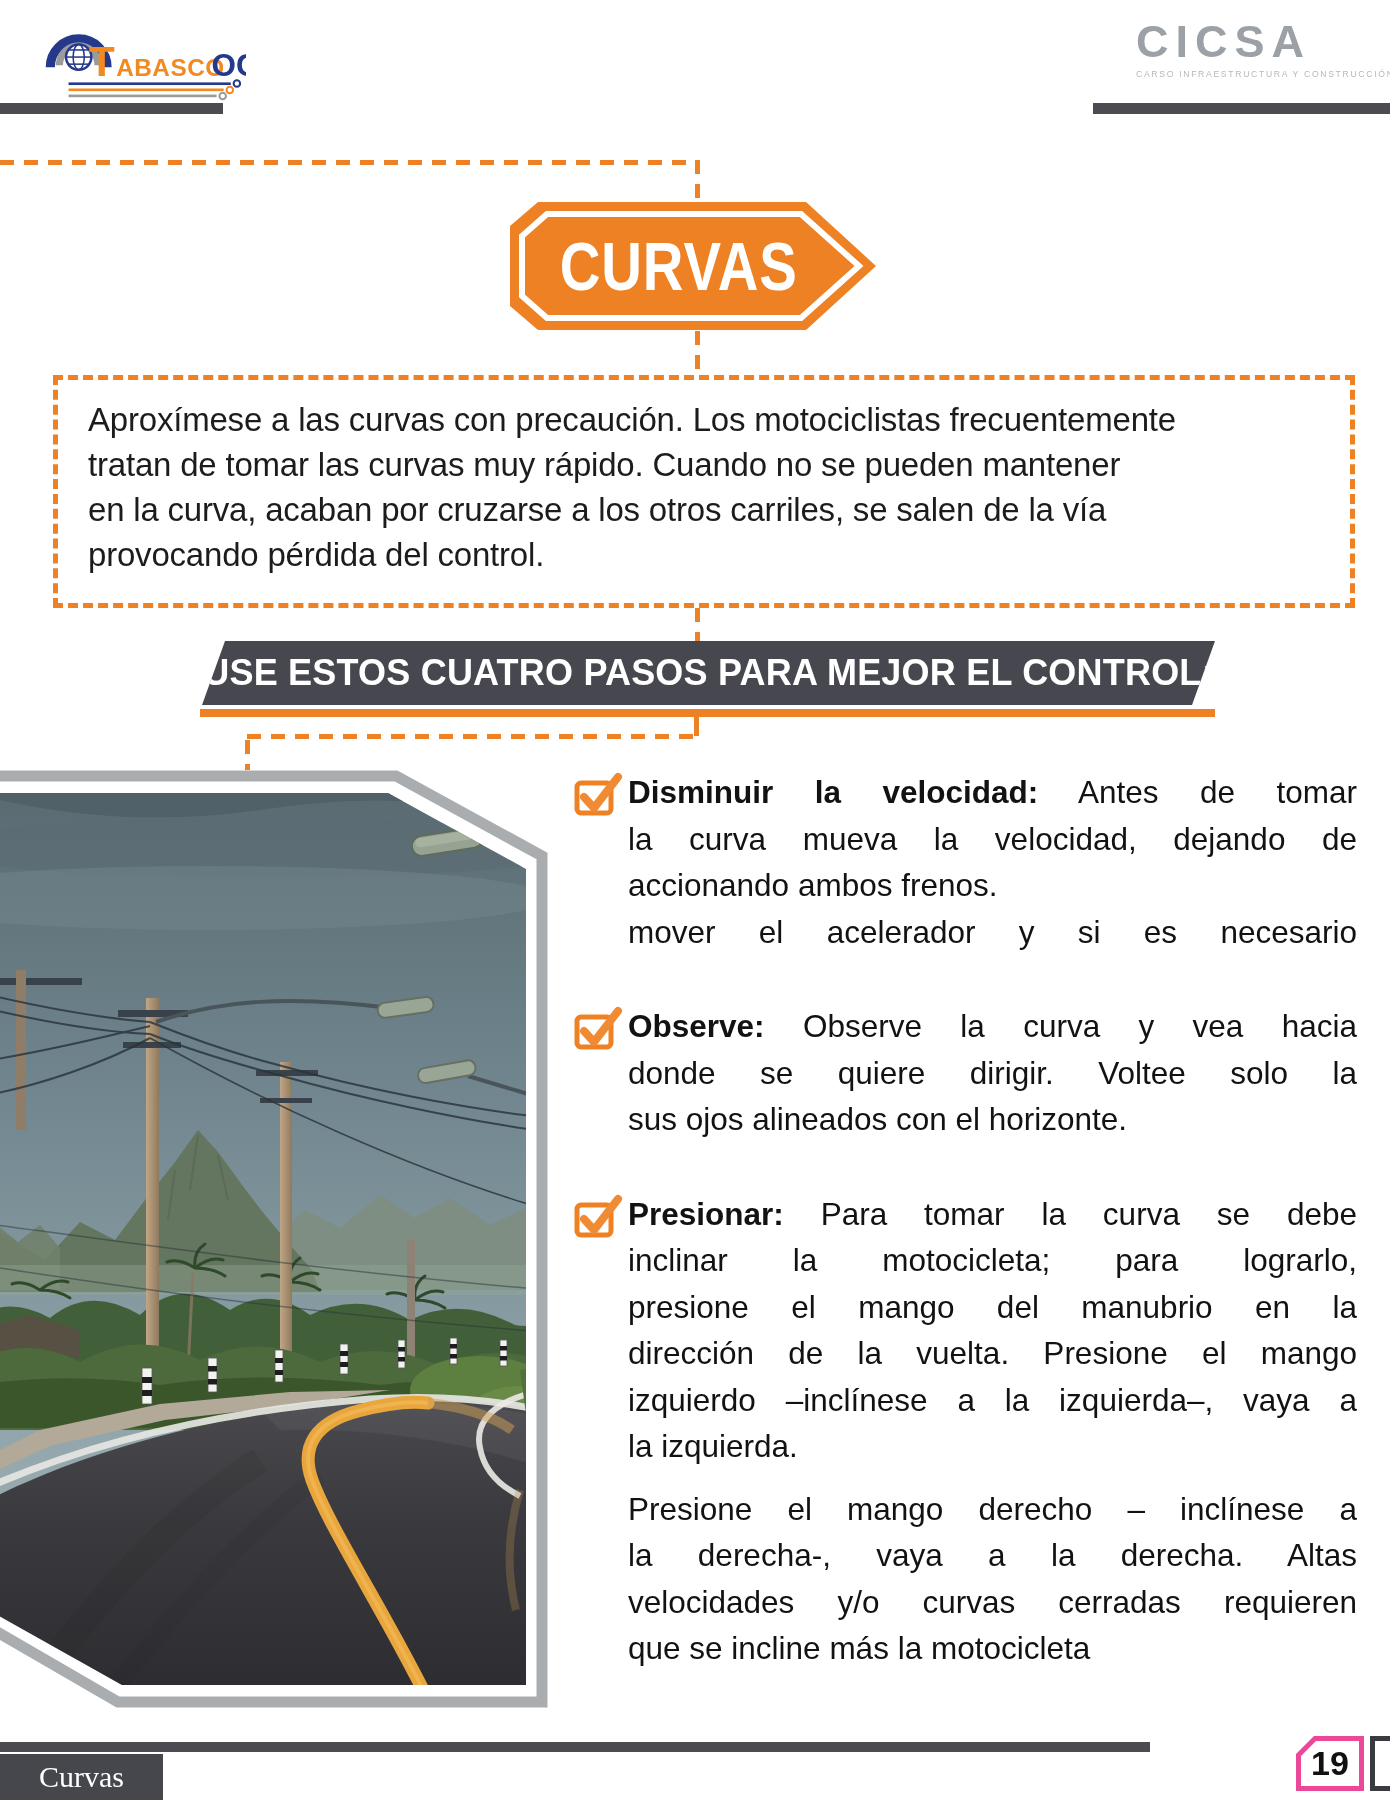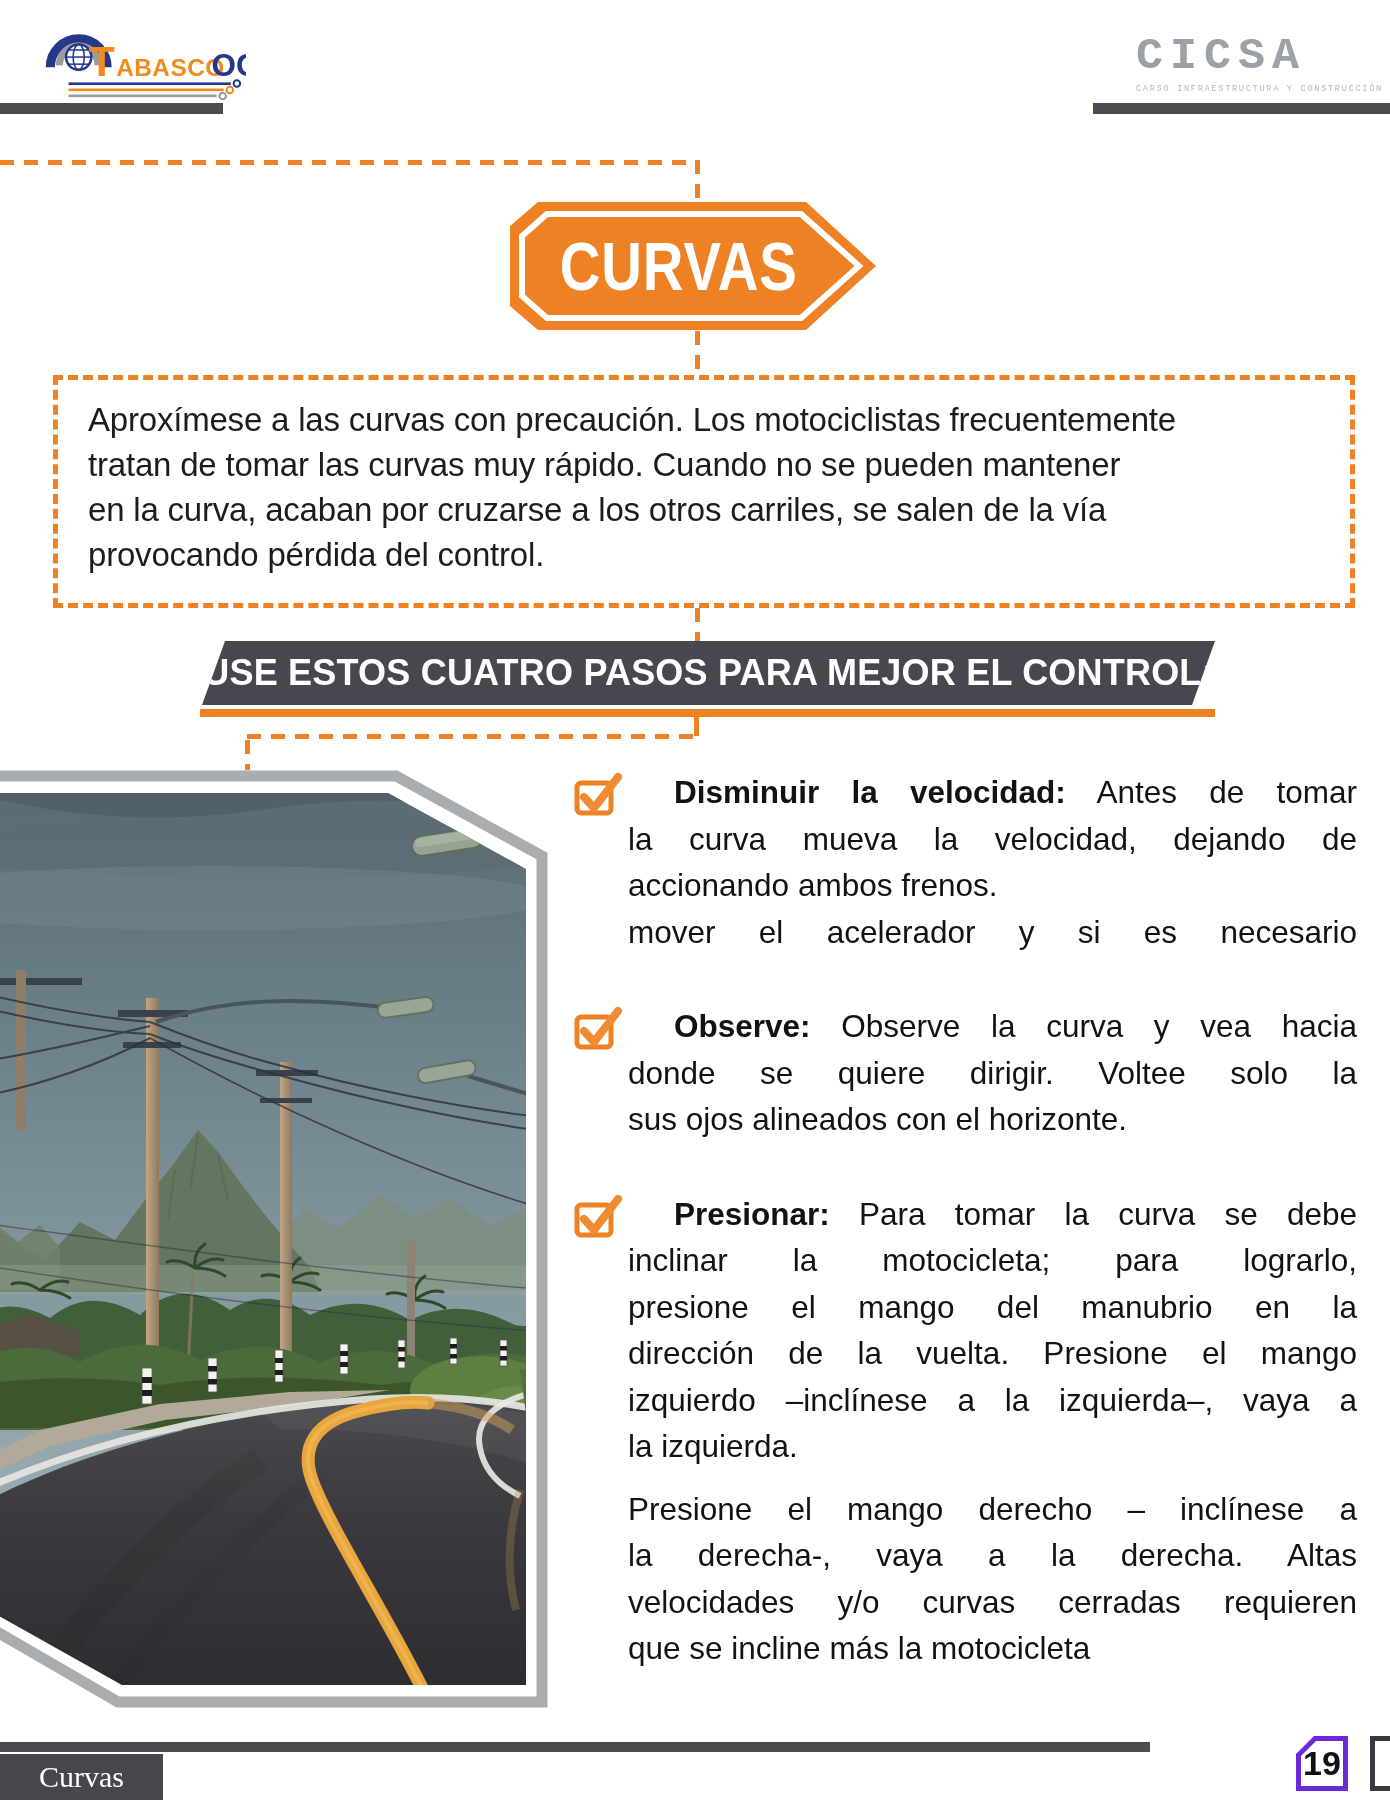--- a/index.html
+++ b/index.html
@@ -2,21 +2,21 @@
 <html><head>
 <meta charset="utf-8">
 <style>
   html,body{margin:0;padding:0;background:#ffffff;}
   #page{position:relative;width:1390px;height:1800px;background:#ffffff;overflow:hidden;
         font-family:"Liberation Sans",sans-serif;color:#141414;}
 
   
   .logo-left{position:absolute;left:28px;top:4px;width:218px;height:98px;}
   .bar-left{position:absolute;left:0;top:103px;width:223px;height:11px;background:#4b4b51;}
-  .logo-right{position:absolute;left:1126px;top:20px;width:256px;height:74px;display:flex;align-items:flex-end;font-family:Liberation Mono, monospace;}
+  .logo-right{position:absolute;left:1126px;top:12px;width:256px;height:74px;display:flex;align-items:center;}
   .cicsa-icon{width:50px;height:54px;margin-top:2px;}
   .cicsa-text{margin-left:10px;}
   .cicsa-name{font-weight:bold;font-size:45px;line-height:45px;color:#9ba1a6;letter-spacing:7px;}
   .cicsa-tagline{font-size:8.6px;color:#b3b9bc;letter-spacing:1.7px;margin-top:5px;white-space:nowrap;}
   .bar-right{position:absolute;left:1093px;top:103px;width:297px;height:11px;background:#4b4b51;}
 
   
   .hdash{position:absolute;height:5px;background:repeating-linear-gradient(90deg,#EE8124 0 14px,transparent 14px 24px);}
   .vdash{position:absolute;width:5px;background:repeating-linear-gradient(180deg,#EE8124 0 14px,transparent 14px 24px);}
   .dash-top-h{left:0;top:160px;width:700px;}
@@ -47,28 +47,28 @@
 
   
   .checklist{position:absolute;left:578px;top:769px;width:779px;}
   .check-item{position:relative;padding-left:50px;}
   .check-item + .check-item{margin-top:48px;}
   .continuation{margin-top:16px;padding-left:50px;}
   .checkbox-icon{position:absolute;left:-4px;top:2px;width:50px;height:46px;}
   .line{font-size:31.5px;line-height:46.5px;color:#121212;}
   .jline{text-align:justify;text-align-last:justify;}
   .jlast{text-align:left;text-align-last:left;}
-  .lead{font-weight:bold;margin-left:46px;}
+  .lead{font-weight:bold;}
 
   
   .footer-bar{position:absolute;left:0;top:1742px;width:1150px;height:10px;background:#4b4b51;}
   .footer-label{position:absolute;left:0;top:1754px;width:163px;height:46px;background:#46464d;
                 display:flex;align-items:center;justify-content:center;
                 font-family:"Liberation Serif",serif;font-size:30px;color:#ffffff;}
-  .page-num{position:absolute;left:1296px;top:1736px;width:52px;height:55px;background:#6d28d9;
+  .page-num{position:absolute;left:1296px;top:1736px;width:68px;height:55px;background:#ec4899;
             clip-path:polygon(18px 0,100% 0,100% 100%,0 100%,0 18px);}
   .page-num-inner{position:absolute;left:5px;top:5px;right:5px;bottom:5px;background:#ffffff;
             clip-path:polygon(15px 0,100% 0,100% 100%,0 100%,0 15px);
             display:flex;align-items:center;justify-content:center;
             font-weight:bold;font-size:34px;color:#111111;}
   .page-num2{position:absolute;left:1370px;top:1736px;width:34px;height:55px;background:#ffffff;
              border:5px solid #3a3b40;box-sizing:border-box;}
 </style>
 </head>
 <body>

